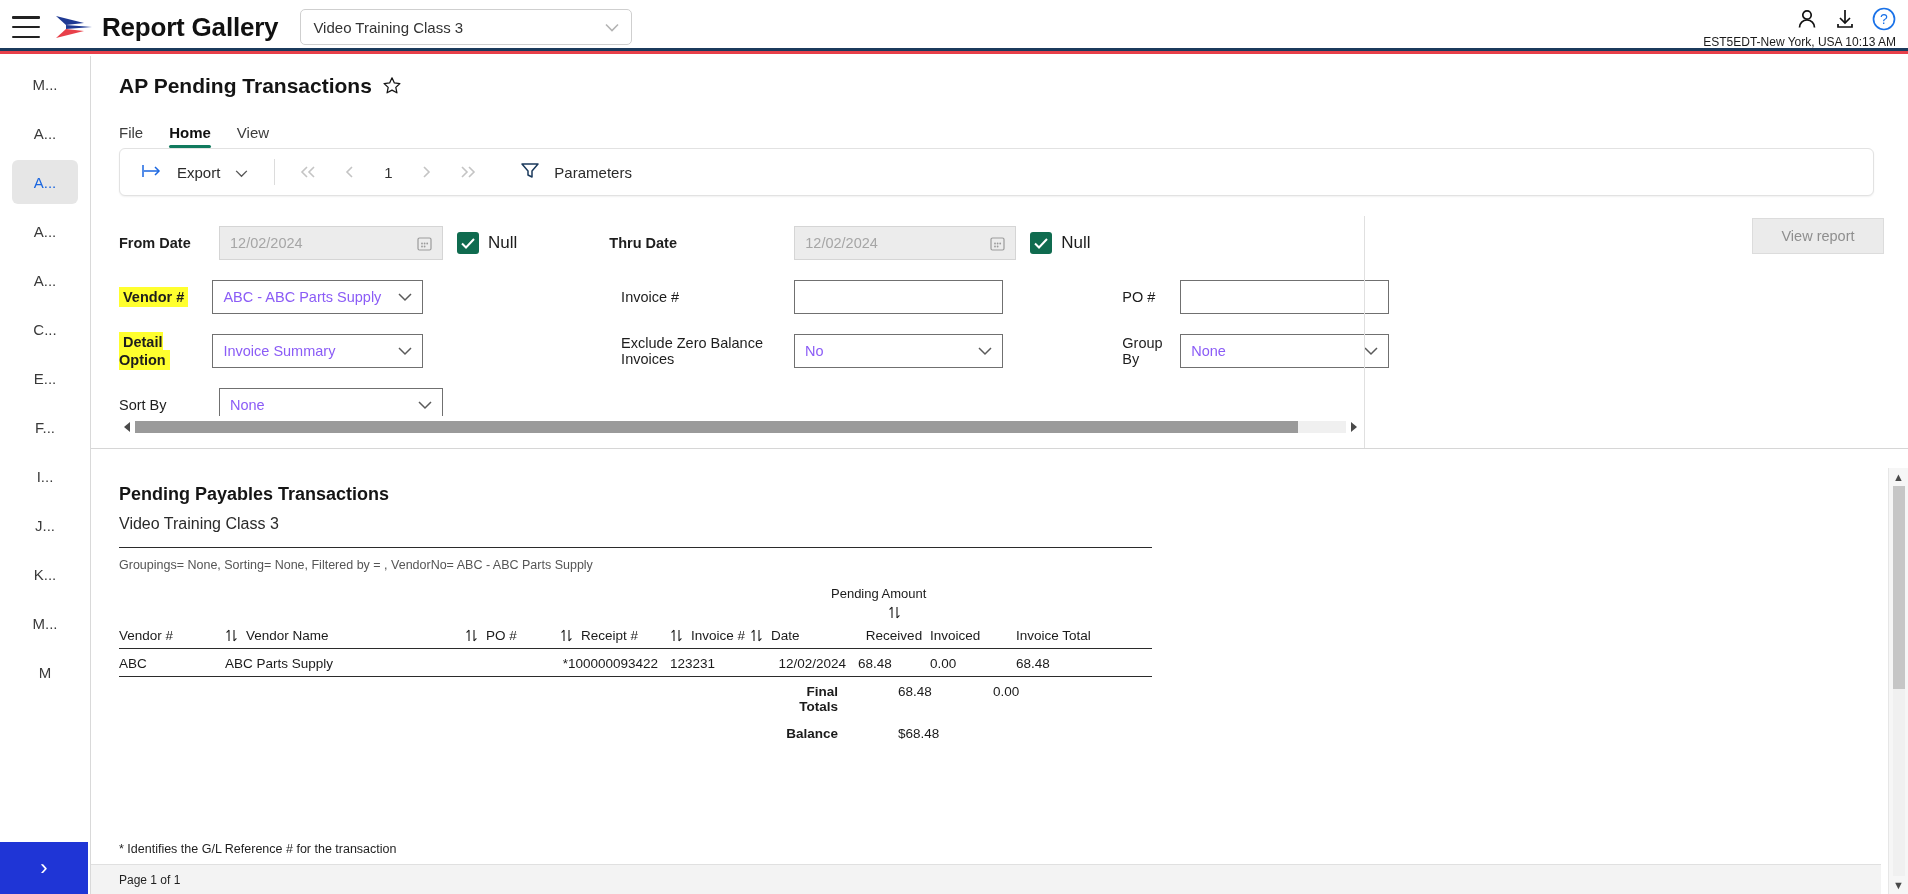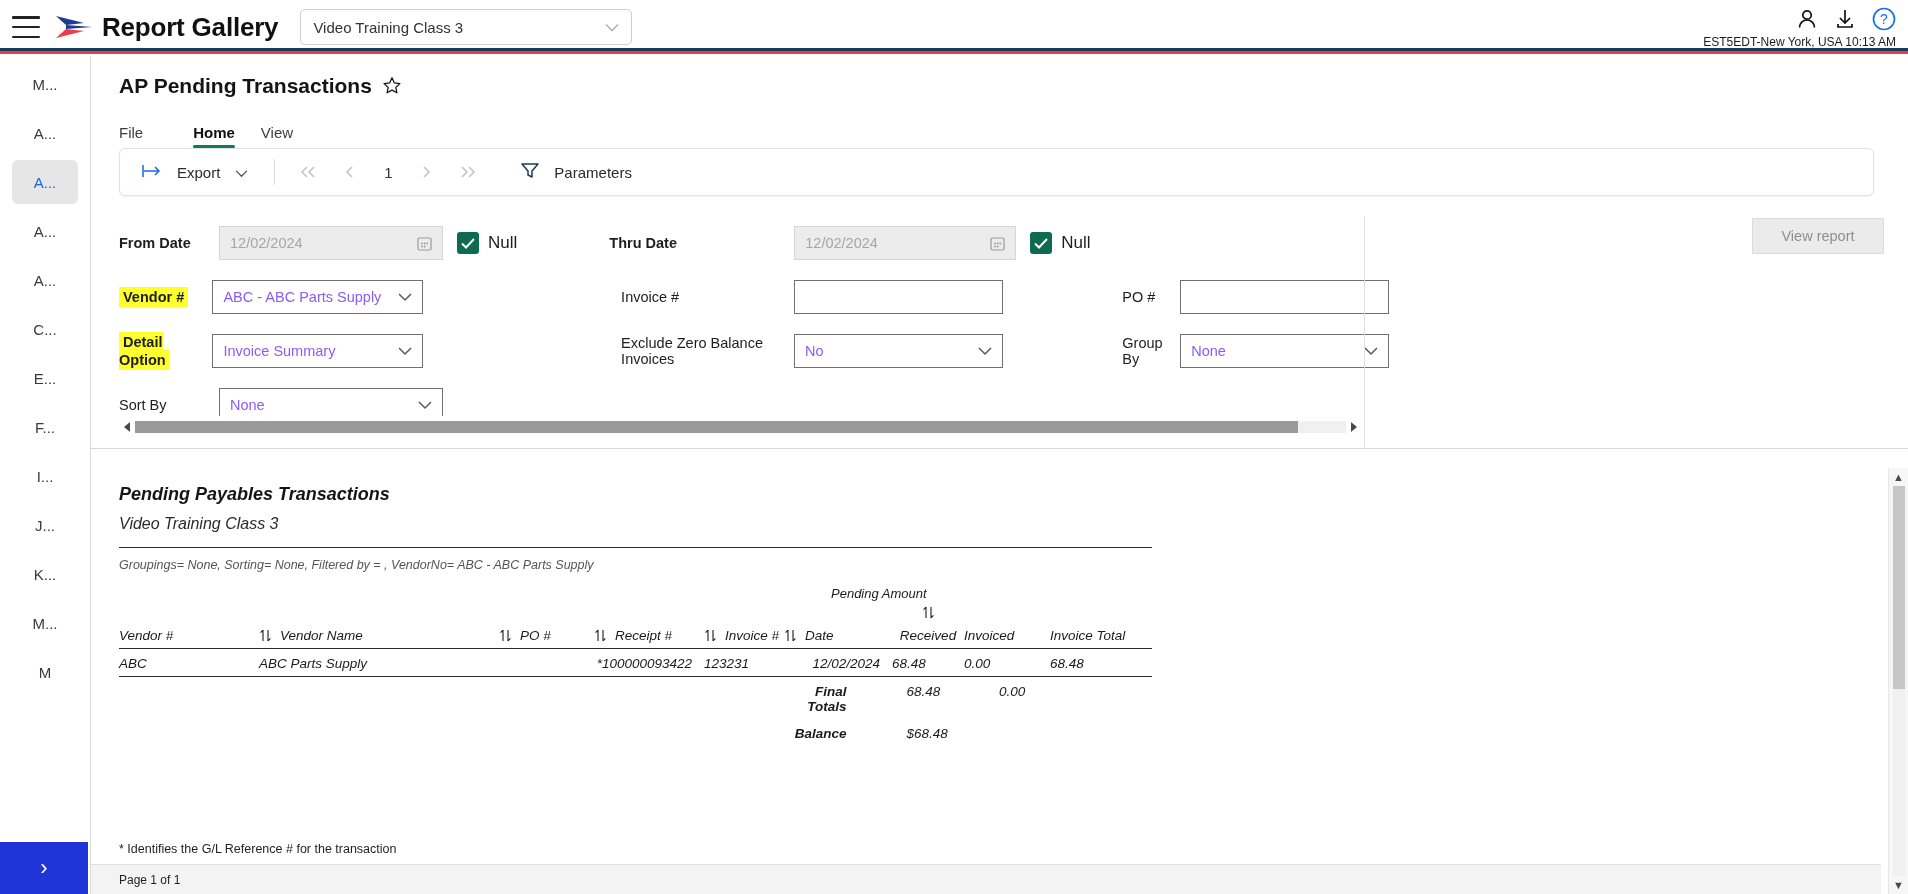--- a/index.html
+++ b/index.html
@@ -79,21 +79,21 @@
 
   
   .ribbon-tabs {
     margin: 18px 0 0 28px; display: flex; align-items: flex-end; gap: 26px;
     height: 32px;
   }
   .ribbon-tab {
     font-size: 15px; color: #3c3c3c; padding-bottom: 7px; cursor: pointer;
     position: relative;
   }
-  .ribbon-tab.active { font-weight: bold; color: #101010; margin-left: 24px; }
+  .ribbon-tab.active { font-weight: bold; color: #101010; }
   .ribbon-tab.active::after {
     content: ""; position: absolute; left: 0; right: 0; bottom: 0;
     height: 3px; background: #117a5e; border-radius: 2px;
   }
   .ribbon-bar {
     margin: 0 18px 0 28px; height: 48px; background: #fff;
     border: 1px solid #e2e2e2; border-radius: 6px;
     box-shadow: 0 1px 2px rgba(0,0,0,.06);
     display: flex; align-items: center; padding: 0 10px; gap: 4px;
     width: 1755px;
@@ -168,21 +168,21 @@
 
   .params-bottom-rule {
     position: absolute; left: 0; top: 232px; width: 1818px; height: 1px; background: #d6d6d6;
   }
 
   
   .viewer {
     position: absolute; left: 0; top: 412px; width: 1818px; height: 426px;
     background: #fff; overflow: hidden;
   }
-  .viewer-body { position: absolute; left: 0; top: 0; width: 1790px; height: 386px; padding: 16px 0 0 28px; font-style: italic; }
+  .viewer-body { position: absolute; left: 0; top: 0; width: 1790px; height: 386px; padding: 16px 0 0 28px; }
   .rpt-title { font-size: 18px; font-weight: bold; color: #151515; }
   .rpt-sub { font-size: 16px; color: #2a2a2a; margin-top: 10px; }
   .rpt-rule { width: 1033px; height: 1px; background: #2b2b2b; margin-top: 14px; }
   .rpt-filters { font-size: 12.5px; color: #555; margin-top: 10px; }
 
   .rpt-table { margin-top: 14px; width: 1033px; font-size: 13px; color: #1b1b1b; }
   .pending-amt-row { display: flex; }
   .pending-amt-label {
     position: relative; left: 712px; font-size: 13px; color: #1b1b1b;
   }
@@ -191,21 +191,21 @@
     padding-bottom: 5px; margin-top: 4px;
   }
   .th { font-size: 13.5px; color: #1b1b1b; display: flex; align-items: center; gap: 8px; }
   .sort-ic { color: #1b1b1b; line-height: 0; cursor: pointer; }
   .trow { display: flex; border-bottom: 1px solid #2b2b2b; padding: 7px 0 5px 0; }
   .trow.plain { border-bottom: none; gap: 48px; }
   .td { font-size: 13.5px; color: #1b1b1b; }
   .td.b { font-weight: bold; }
 
   .col-vendorno  { width: 106px; }
-  .col-vendorname{ width: 240px; margin-left: 34px; }
+  .col-vendorname{ width: 240px; }
   .col-pono      { width: 95px; }
   .col-receipt   { width: 98px; text-align: right; }
   .col-invoice   { width: 92px; padding-left: 12px; }
   .col-date      { width: 96px; text-align: right; }
   .col-received  { width: 84px; padding-left: 12px; flex-direction: column; }
   .col-invoiced  { width: 86px; }
   .col-invtotal  { width: 84px; }
 
   .viewer-footnote {
     position: absolute; left: 28px; bottom: 38px; font-size: 12.5px; color: #1f1f1f;

